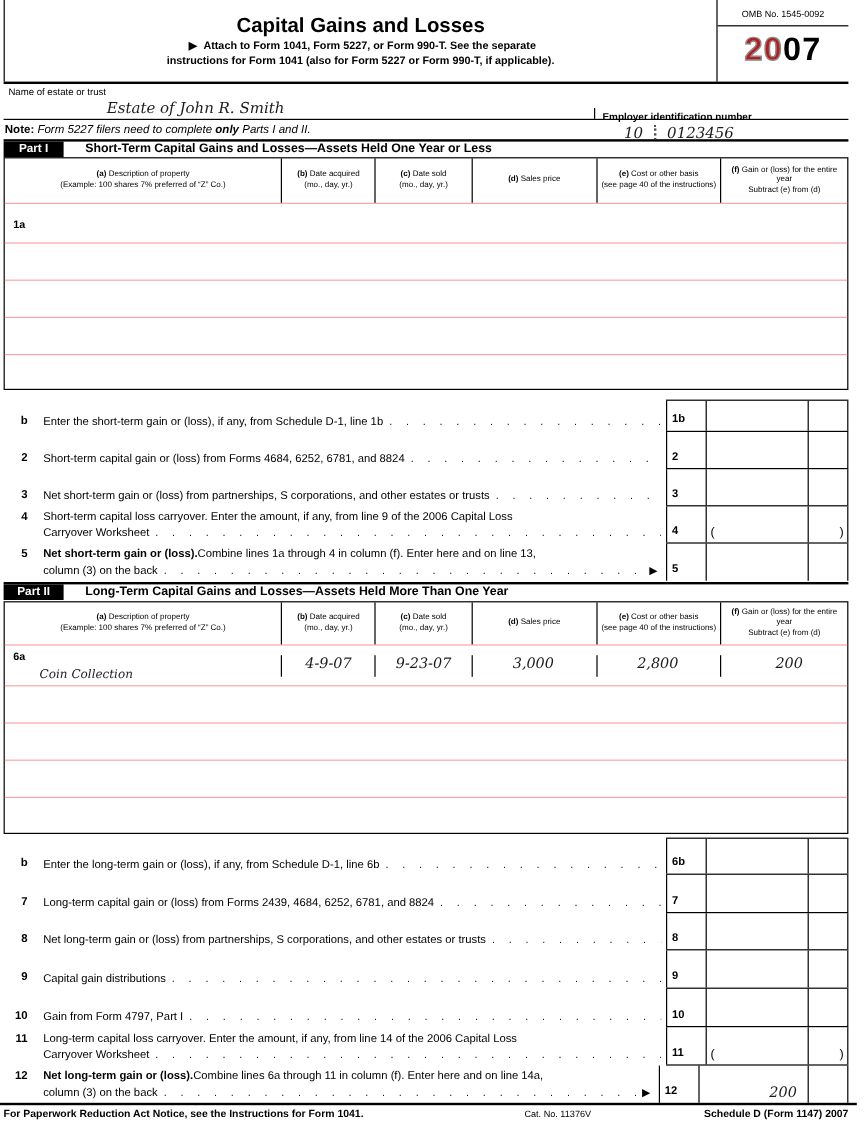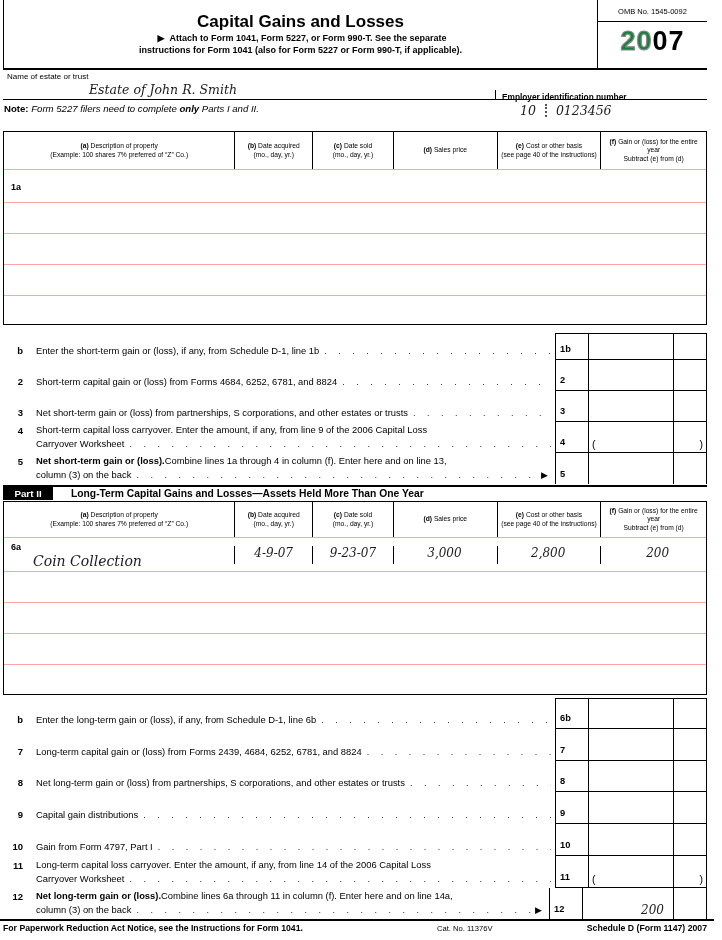--- a/index.html
+++ b/index.html
@@ -15,21 +15,21 @@
   .hdr-left{width:118px;padding:5px 0 0 5px;box-sizing:border-box;}
   .sched{font-size:13px;font-weight:bold;letter-spacing:.2px;}
   .formno{font-size:12px;font-weight:bold;margin-top:3px;}
   .dept{font-size:6.4px;margin-top:7px;line-height:1.4;}
   .hdr-center{flex:1;border-left:1.5px solid #000;text-align:center;padding-top:12px;box-sizing:border-box;}
   .title{font-size:17px;font-weight:bold;}
   .attach{font-size:9px;font-weight:bold;margin-top:0;line-height:1.35;}
   .hdr-right{width:110px;border-left:1.5px solid #000;box-sizing:border-box;}
   .omb{font-size:7.5px;text-align:center;padding:7px 2px 5px;border-bottom:1.5px solid #000;}
   .yearbox{text-align:center;font-size:27px;font-weight:bold;letter-spacing:1px;padding-top:4px;}
-  .y20{color:#15803d;-webkit-text-stroke:1.2px #8a8a8a;}
+  .y20{color:#b91c1c;-webkit-text-stroke:1.2px #8a8a8a;}
   .y07{color:#000;}
 
   
   .idrow{display:flex;border-bottom:1px solid #000;}
   .id-name{flex:1;padding:2px 0 0 4px;box-sizing:border-box;}
   .flbl{font-size:8px;}
   .flbl.b{font-size:8.3px;}
   .nameval{margin:1px 0 0 82px;font-size:12.5px;}
   .id-ein{width:212px;border-left:1px solid #000;padding:2px 0 0 6px;box-sizing:border-box;margin-top:20px;}
   .einval{margin:1px 0 0 18px;font-size:12.5px;display:flex;align-items:center;}
@@ -50,21 +50,21 @@
   .ghead>*, .grow>*{box-sizing:border-box;border-left:1px solid #000;}
   .ghead>:first-child,.grow>:first-child{border-left:none;}
   .ca{width:231px;} .cbw{width:78px;} .ccw{width:81px;} .cdw{width:104px;} .cew{width:104px;} .cfw{width:106px;}
   .cb{width:78px;} .cc{width:81px;} .cd{width:82px;} .cdc{width:22px;}
   .ce{width:82px;} .cec{width:22px;} .cf{width:82px;} .cfc{width:24px;}
   .gh{display:flex;flex-direction:column;justify-content:center;align-items:center;
       text-align:center;font-size:6.7px;line-height:1.22;padding:1px 3px;}
   .hsub{display:block;}
   .gdesc{padding:2px 0 0 7px;}
   .rowlab{font-weight:bold;font-size:9px;display:block;}
-  .gentry{margin:1px 0 0 22px;font-size:14px;font-style:italic;}
+  .gentry{margin:1px 0 0 22px;font-size:10px;font-style:italic;}
   .gval{display:flex;align-items:flex-end;justify-content:center;padding-bottom:4px;font-size:12px;}
   .gvalr{justify-content:flex-end;padding-right:13px;}
 
   
   .lsec{left:3px;width:704px;display:flex;flex-direction:column;}
   .fline{display:flex;box-sizing:border-box;}
   .lno{width:20px;font-weight:bold;font-size:9.5px;display:flex;flex-direction:column;
        justify-content:flex-end;align-items:flex-end;padding-bottom:4px;box-sizing:border-box;}
   .fline.two .lno{padding-bottom:17px;}
   .ltxt{flex:1;display:flex;flex-direction:column;justify-content:flex-end;
@@ -123,20 +123,24 @@
         <span class="dotsep"></span>
         <span class="hw">0123456</span>
       </div>
     </div>
   </div>
 
   <div class="abs noterow" style="left:3px;top:100px;width:704px;height:16px">
     <span class="b">Note:</span><span class="i"> Form 5227 filers need to complete </span><span class="b i">only</span><span class="i"> Parts I and II.</span>
   </div>
 
+  <div class="abs partbar" style="left:3px;top:116px;width:704px;height:15px">
+    <span class="pbadge">Part I</span>
+    <span class="ptitle">Short-Term Capital Gains and Losses—Assets Held One Year or Less</span>
+  </div>
 
   <div class="abs gtable" style="top:131px;height:194px">
     <div class="ghead" style="height:37px">
       <div class="gh ca">
           <span><span class="b">(a)</span> <span>Description of property</span></span>
           <span class="hsub">(Example: 100 shares 7% preferred of “Z” Co.)</span>
         </div>
       <div class="gh cbw">
           <span><span class="b">(b)</span> <span>Date acquired</span></span>
           <span class="hsub">(mo., day, yr.)</span>

